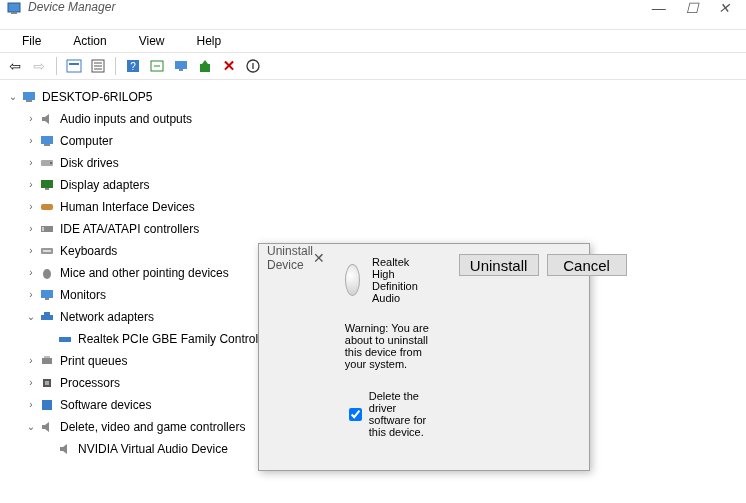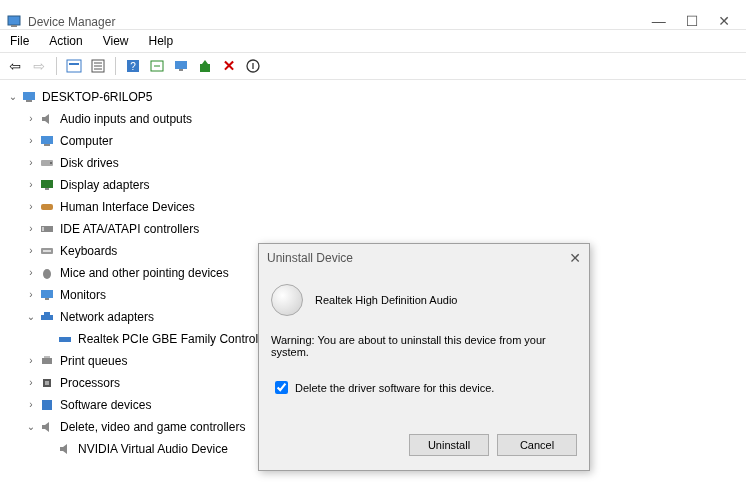--- a/index.html
+++ b/index.html
@@ -10,34 +10,35 @@
     background: #fff;
     width: 746px;
     height: 503px;
     overflow: hidden;
     position: relative;
     color: #000;
   }
   .titlebar {
     height: 30px;
     display: flex;
-    align-items: flex-end;
+    align-items: flex-start;
     padding: 0 6px;
     border-bottom: 1px solid #e5e5e5;
+    font-style: italic;
   }
   .titlebar .title-icon { margin-right: 6px; }
   .titlebar .title-text { color: #555; flex: 1; }
   .titlebar .window-controls { display: flex; gap: 20px; padding-right: 10px; }
   .titlebar .window-controls span { color: #555; font-size: 14px; }
   .menubar {
     height: 22px;
     display: flex;
     align-items: center;
-    padding: 0 2px;
-    gap: 4px;
+    padding: 0 14px;
+    gap: 16px;
   }
   .menubar span { padding: 2px 8px; }
   .toolbar {
     height: 28px;
     display: flex;
     align-items: center;
     padding: 0 4px;
     border-top: 1px solid #e5e5e5;
     border-bottom: 1px solid #e5e5e5;
     gap: 2px;
@@ -73,21 +74,21 @@
   
   .dialog {
     position: absolute;
     left: 258px; top: 243px;
     width: 332px;
     height: 228px;
     background: #f0f0f0;
     border: 1px solid #a0a0a0;
     box-shadow: 2px 2px 8px rgba(0,0,0,0.25);
     display: flex;
-    flex-direction: column;
+    flex-direction: row;
   }
   .dialog-title {
     height: 28px;
     display: flex;
     align-items: center;
     padding: 0 8px;
     color: #555;
   }
   .dialog-title .close { margin-left: auto; font-size: 14px; }
   .dialog-body {
@@ -107,21 +108,21 @@
   .dialog-body .check-row { display: flex; align-items: center; gap: 4px; }
   .dialog-body input[type=checkbox] { width: 13px; height: 13px; }
   .dialog-buttons {
     display: flex;
     justify-content: flex-end;
     gap: 8px;
     padding: 10px 12px 14px;
   }
   .dialog-buttons button {
     width: 80px; height: 22px;
-    font-size: 11px;
+    font-size: 15px;
     background: #e1e1e1;
     border: 1px solid #adadad;
   }
   svg { display: block; }
 </style>
 </head>
 <body>
 
 <div class="titlebar">
   <span class="title-icon">

